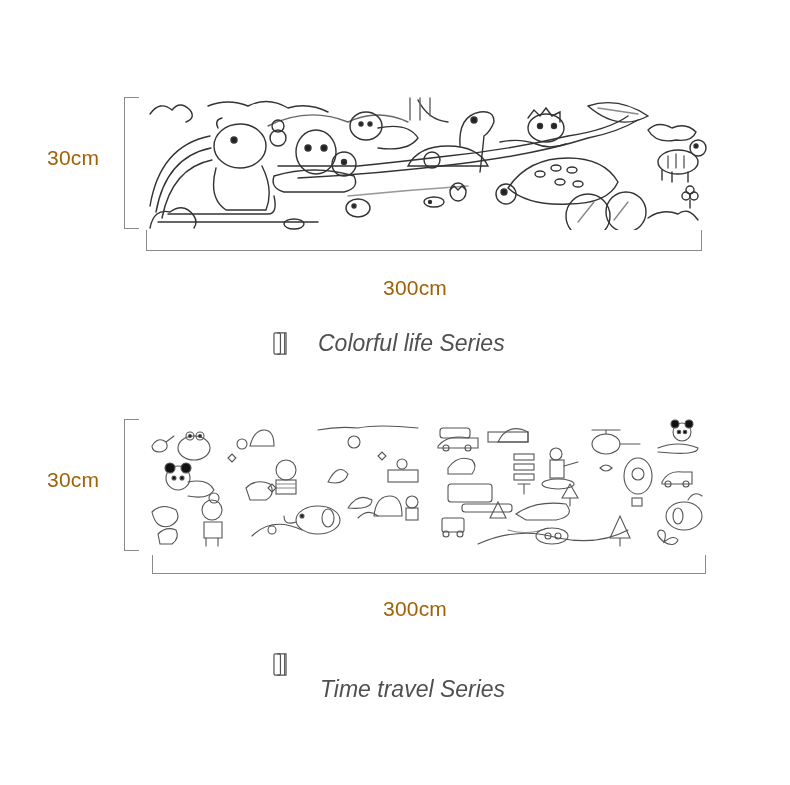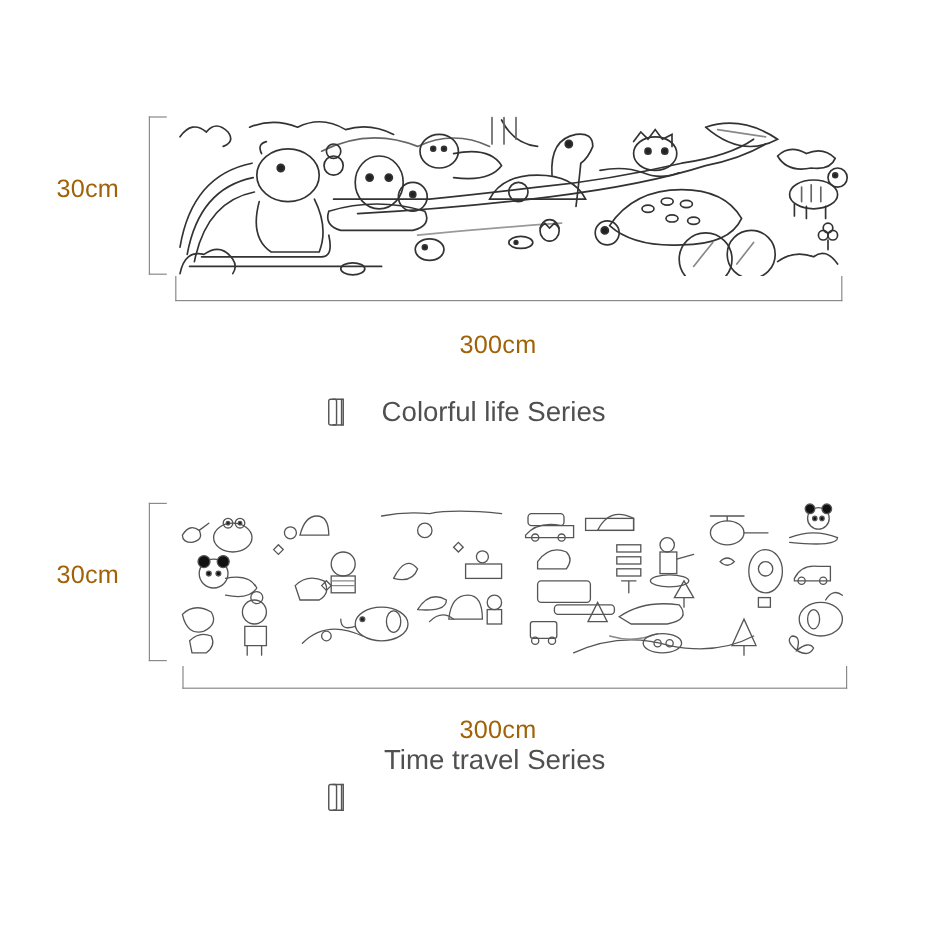--- a/index.html
+++ b/index.html
@@ -1,20 +1,20 @@
 <!DOCTYPE html>
 <html><head>
   <meta charset="utf-8">
   <style>
     html, body { margin: 0; padding: 0; background: #ffffff; }
     body { width: 790px; height: 785px; position: relative; overflow: hidden;
            font-family: "Liberation Sans", "DejaVu Sans", sans-serif; color: #4a4a4a; }
     .abs { position: absolute; }
     .label { font-size: 21px; color: #a16207; letter-spacing: 0.2px; }
-    .series-title { font-size: 23px; color: #505050; }
+    .series-title { font-size: 23px; color: #505050; font-style: italic; }
     .bracket-v { border: 1.5px solid #8a8a8a; border-right: none; }
     .bracket-h { border: 1.5px solid #8a8a8a; border-top: none; }
     .strip { background: #fff; overflow: hidden; }
     .strip svg { display: block; }
     .roll-icon { width: 16px; height: 26px; }
   </style>
 </head>
 <body>
 
 <div class="abs label" style="left:47px; top:146px;">30cm</div>
@@ -259,13 +259,13 @@
 <div class="abs bracket-h" style="left:152px; top:555px; width:552px; height:18px;"></div>
 <div class="abs label" style="left:383px; top:597px;">300cm</div>
 
 <div class="abs" style="left:272px; top:651px;">
   <svg class="roll-icon" viewBox="0 0 16 28" fill="none" stroke="#555" stroke-width="1.3">
     <rect x="1.5" y="3" width="7" height="23" rx="1.5"></rect>
     <path d="M5 3 h8 v23 h-8"></path>
     <path d="M13 3 l1.5 0 v23 l-1.5 0"></path>
   </svg>
 </div>
-<div class="abs series-title" style="left:320px; top:620px;">Time travel Series</div>
+<div class="abs series-title" style="left:320px; top:676px;">Time travel Series</div>
 
 </body></html>

